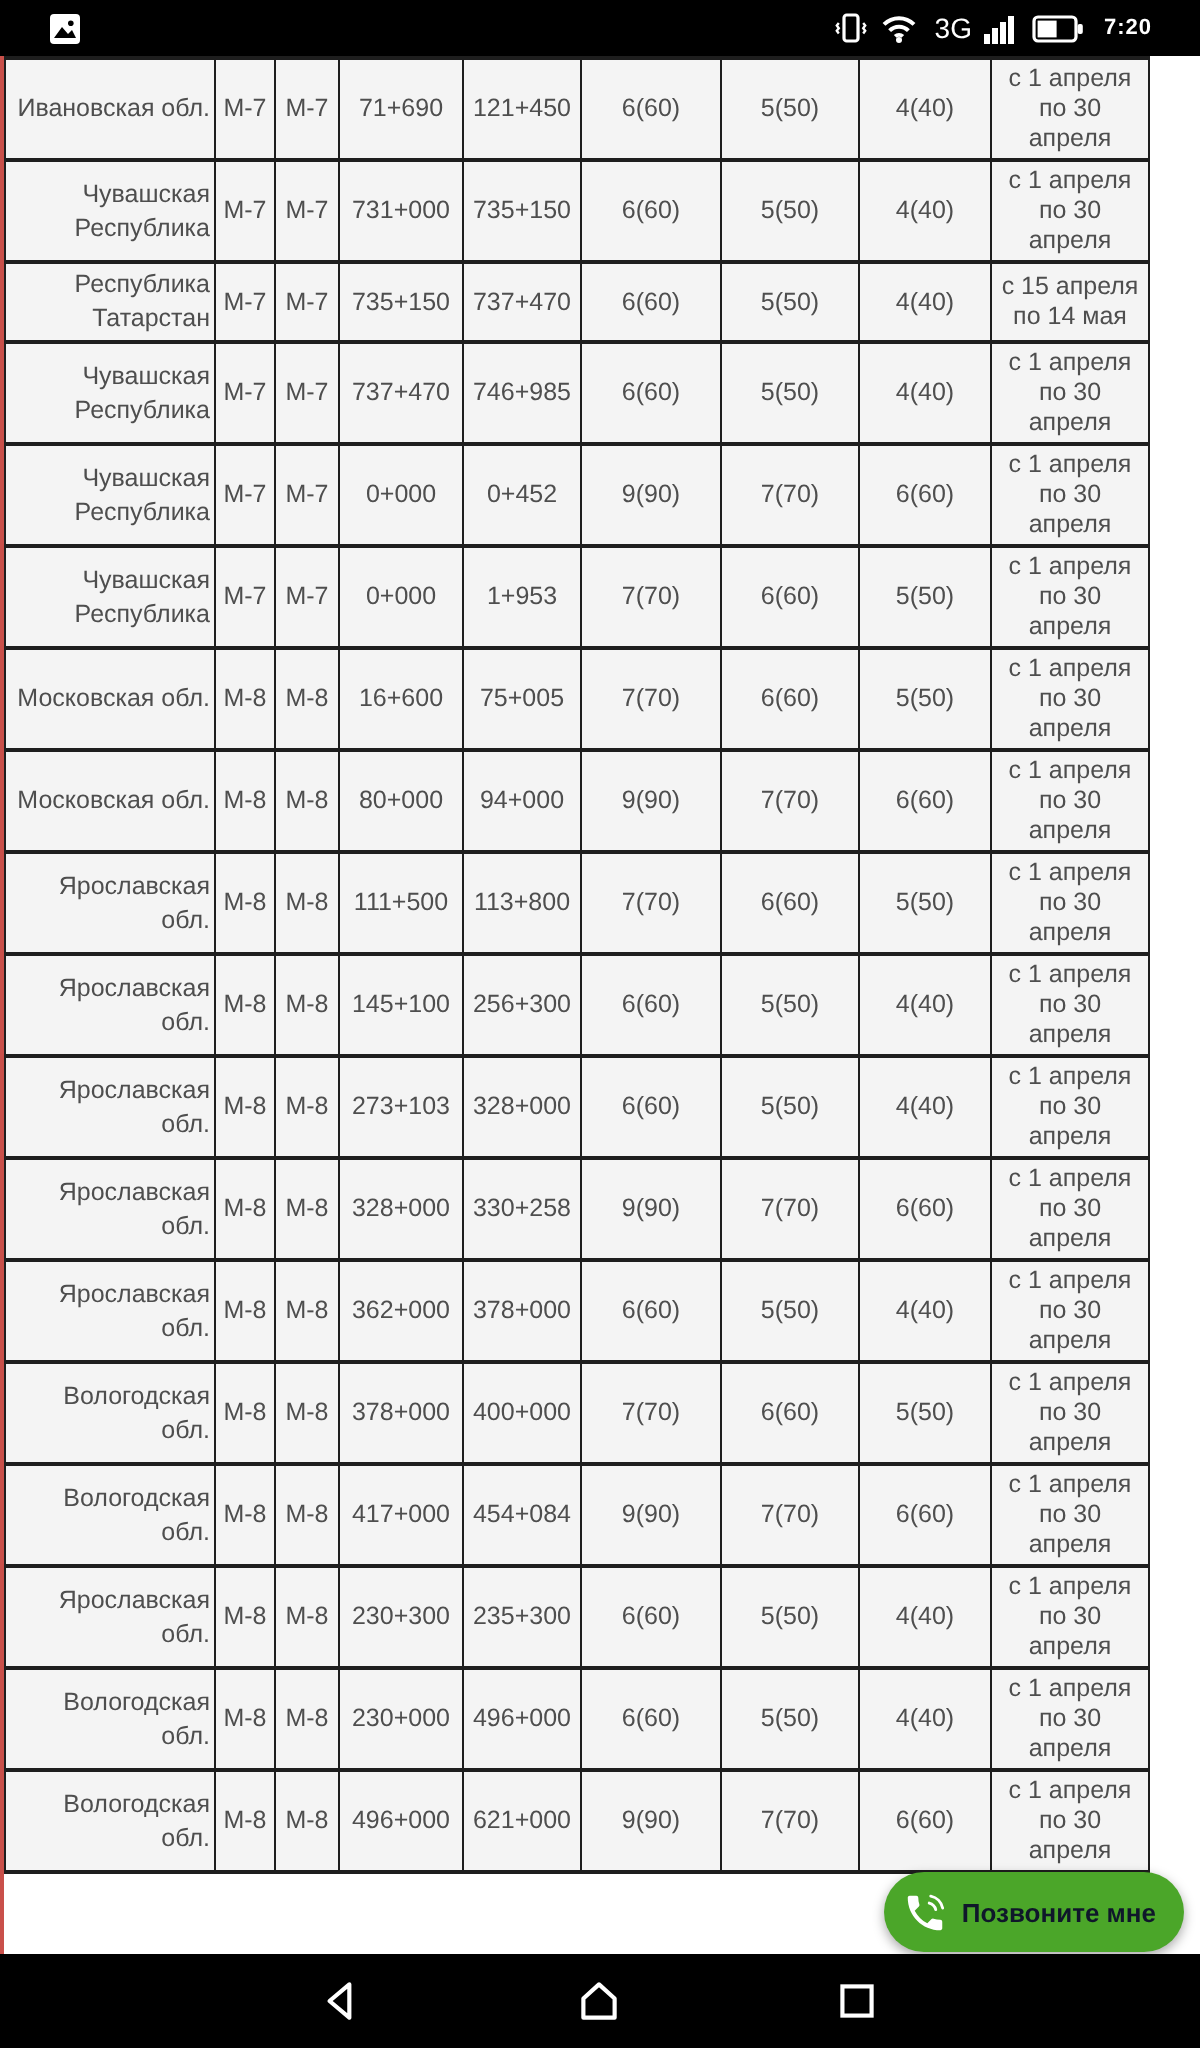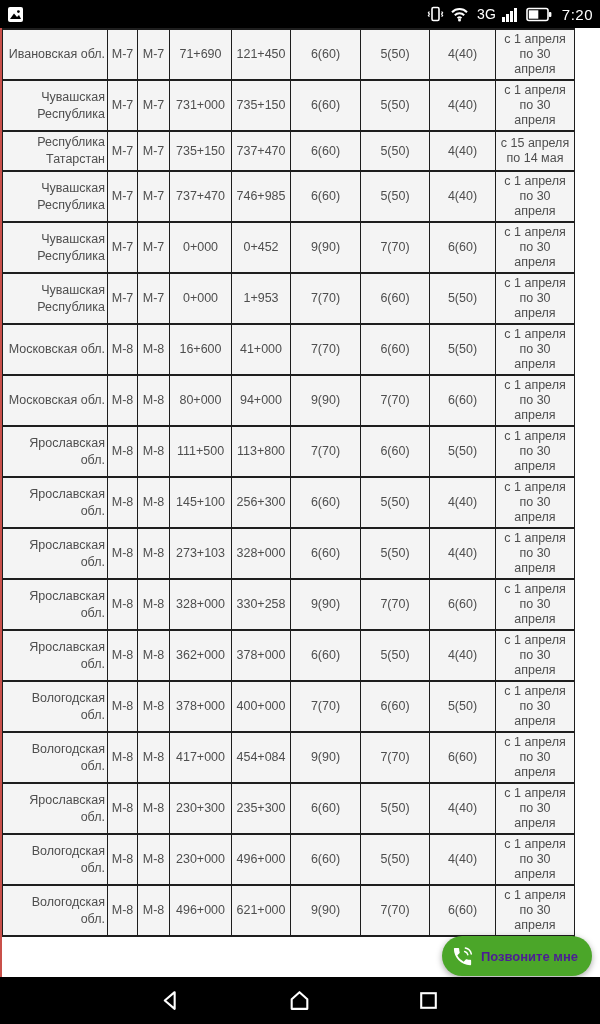--- a/index.html
+++ b/index.html
@@ -3,26 +3,26 @@
 <meta charset="utf-8">
 <style>
   html,body{margin:0;padding:0;}
   body{
     width:600px;height:1024px;overflow:hidden;position:relative;
     background:#ffffff;font-family:"Liberation Sans",sans-serif;
   }
   
   .status-bar{
     position:absolute;top:0;left:0;width:600px;height:28px;background:#000;
-    display:flex;align-items:center;color:#fff;box-sizing:border-box;padding:0 7px;
+    display:flex;align-items:center;color:#fff;box-sizing:border-box;padding:0 24px;
   }
   .sb-left{display:flex;align-items:center;}
   .sb-spacer{flex:1;}
   .sb-right{display:flex;align-items:center;gap:6px;}
-  .sb-time{font-size:15px;font-weight:normal;letter-spacing:.5px;margin-left:4px;}
+  .sb-time{font-size:11px;font-weight:bold;letter-spacing:.5px;margin-left:4px;}
   .sb-3g{font-size:14px;font-weight:normal;margin-left:2px;}
   .sb-icon{display:inline-flex;align-items:center;}
   
   .content{
     position:absolute;top:28px;left:0;width:600px;height:949px;background:#fff;
     border-left:2px solid #c9504a;box-sizing:border-box;overflow:hidden;
   }
   table.limits{border-collapse:collapse;table-layout:fixed;width:572px;margin:0;}
   table.limits td{
     border:1px solid #1e1e1e;border-top-width:2px;border-bottom-width:2px;
@@ -33,21 +33,21 @@
   table.limits td.c-region{line-height:17px;text-align:right;}
   tr.single{height:34px;}
   tr.tall{height:40px;}
   
   .call-btn{
     position:absolute;right:8px;bottom:48px;height:40px;min-width:116px;
     border-radius:20px;display:flex;align-items:center;gap:7px;
     padding:0 14px 0 9px;box-sizing:border-box;border:none;cursor:pointer;
     box-shadow:0 2px 6px rgba(0,0,0,.35);
   }
-  .call-btn span{color:#4c1d95;font-size:13px;font-weight:bold;white-space:nowrap;}
+  .call-btn span{color:#0f172a;font-size:13px;font-weight:bold;white-space:nowrap;}
   
   .nav-bar{
     position:absolute;left:0;bottom:0;width:600px;height:47px;background:#000;
   }
   .nav-icon{position:absolute;top:11px;width:25px;height:25px;cursor:pointer;}
   .nav-back{left:158px;}
   .nav-home{left:287px;}
   .nav-recents{left:416px;}
 </style>
 </head>
@@ -195,21 +195,21 @@
     <td>5(50)</td>
     <td>с 1 апреля
 по 30 апреля</td>
   </tr>
 
   <tr class="single">
     <td class="c-region">Московская обл.</td>
     <td>М-8</td>
     <td>М-8</td>
     <td>16+600</td>
-    <td>41+000</td>
+    <td>75+005</td>
     <td>7(70)</td>
     <td>6(60)</td>
     <td>5(50)</td>
     <td>с 1 апреля
 по 30 апреля</td>
   </tr>
 
   <tr class="single">
     <td class="c-region">Московская обл.</td>
     <td>М-8</td>

